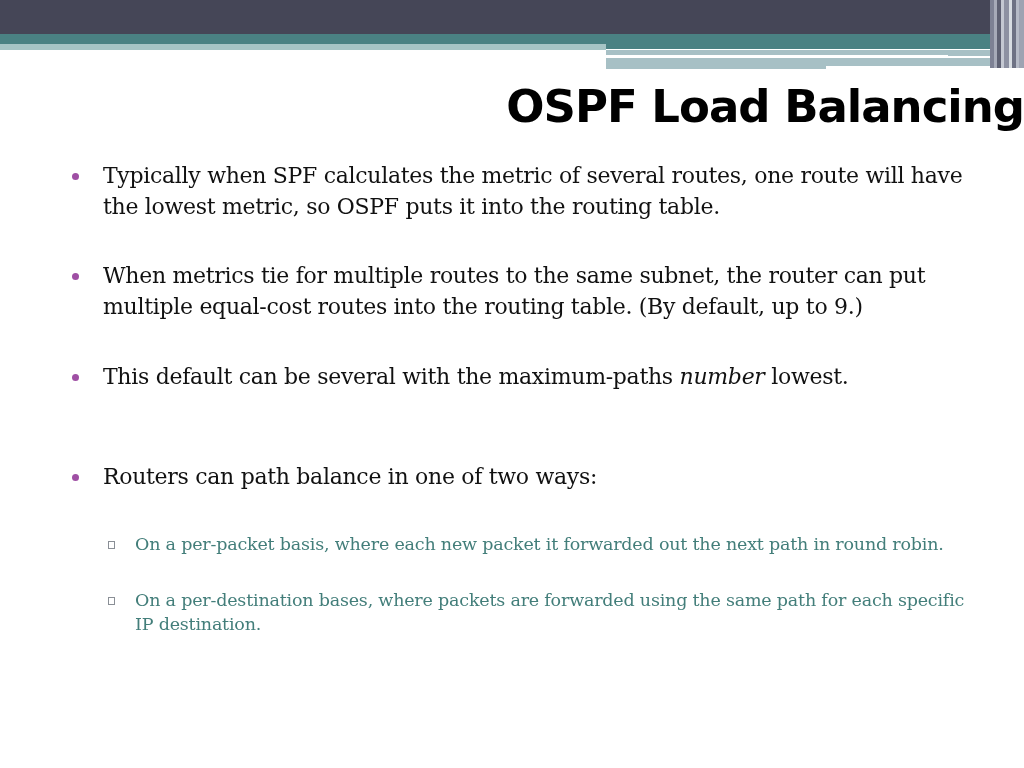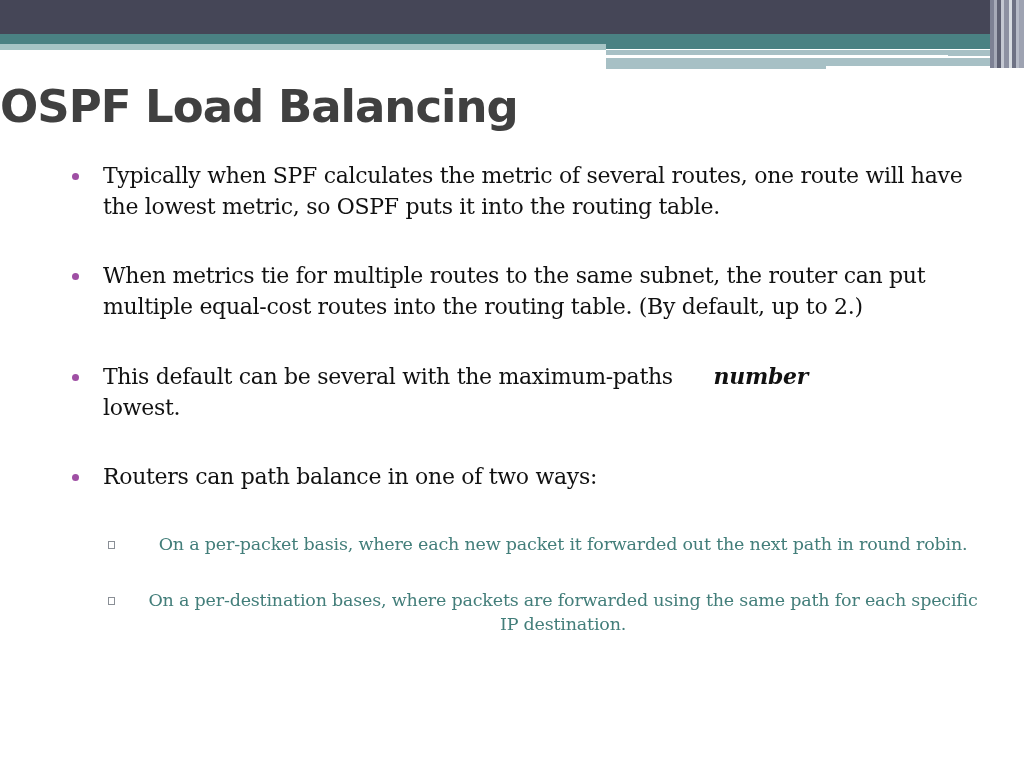--- a/index.html
+++ b/index.html
@@ -57,26 +57,26 @@
       width: 34px; height: 68px;
       display: flex;
     }
     .stripes span { display: block; height: 100%; }
 
     
     .title {
       position: absolute;
       left: 0; top: 80px;
       width: 1024px;
-      text-align: left;
+      text-align: right;
       font-family: "DejaVu Sans", sans-serif;
       font-weight: bold;
       font-size: 45px;
       letter-spacing: -1px;
-      color: #404040;
+      color: #000000;
     }
 
     
     .body {
       position: absolute;
       left: 0; top: 0;
       width: 1024px;
       font-family: "DejaVu Serif", serif;
       color: #111111;
     }
@@ -111,26 +111,25 @@
     }
     .sub .sq {
       position: absolute;
       left: 0; top: 9px;
       width: 5px; height: 6px;
       border: 1px solid #8a8f96;
       background: #ffffff;
     }
     .sub .text {
       position: absolute;
-      left: 39px;
+      left: 27px;
       width: 832px;
-      text-align: center;
     }
     b { font-weight: normal; }
-    .bi { font-weight: bold; font-style: italic; margin-left: 34px; }
+    .bi { font-weight: normal; font-style: italic; }
   </style>
 </head>
 <body>
 
 <div class="slide">
 
   <div class="band-dark"></div>
   <div class="band-teal"></div>
   <div class="band-light-left"></div>
   <div class="band-light-right-1"></div>
@@ -153,21 +152,21 @@
 
   <div class="body">
 
     <div class="bullet" style="top:160px;">
       <span class="dot"></span>
       <div class="text">Typically when SPF calculates the metric of several routes, one route will have the lowest metric, so OSPF puts it into the routing table.</div>
     </div>
 
     <div class="bullet" style="top:260px;">
       <span class="dot"></span>
-      <div class="text">When metrics tie for multiple routes to the same subnet, the router can put multiple equal-cost routes into the routing table. (By default, up to 2.)</div>
+      <div class="text">When metrics tie for multiple routes to the same subnet, the router can put multiple equal-cost routes into the routing table. (By default, up to 9.)</div>
     </div>
 
     <div class="bullet" style="top:361px;">
       <span class="dot"></span>
       <div class="text" style="width:760px;"><span>This default can be several with the </span><b>maximum-paths</b><span> </span><span class="bi">number</span><span> lowest.</span></div>
     </div>
 
     <div class="bullet" style="top:461px;">
       <span class="dot"></span>
       <div class="text">Routers can path balance in one of two ways:</div>

